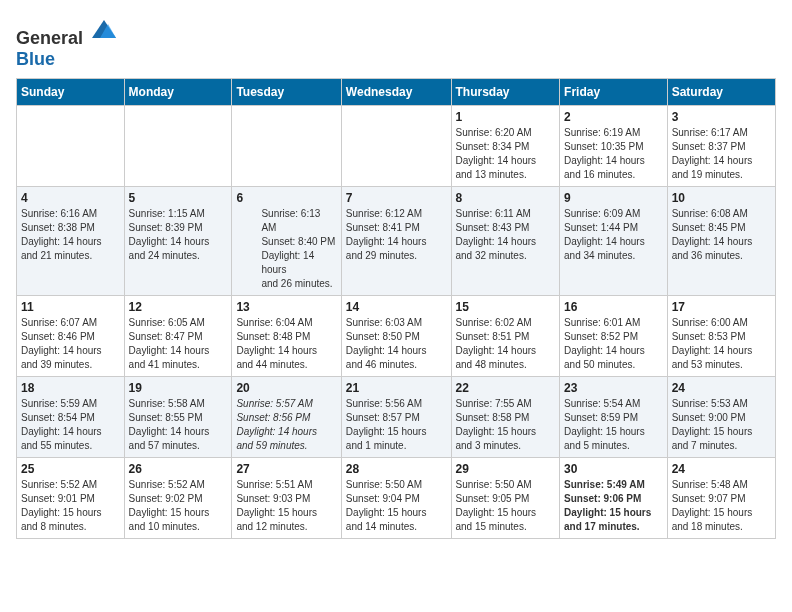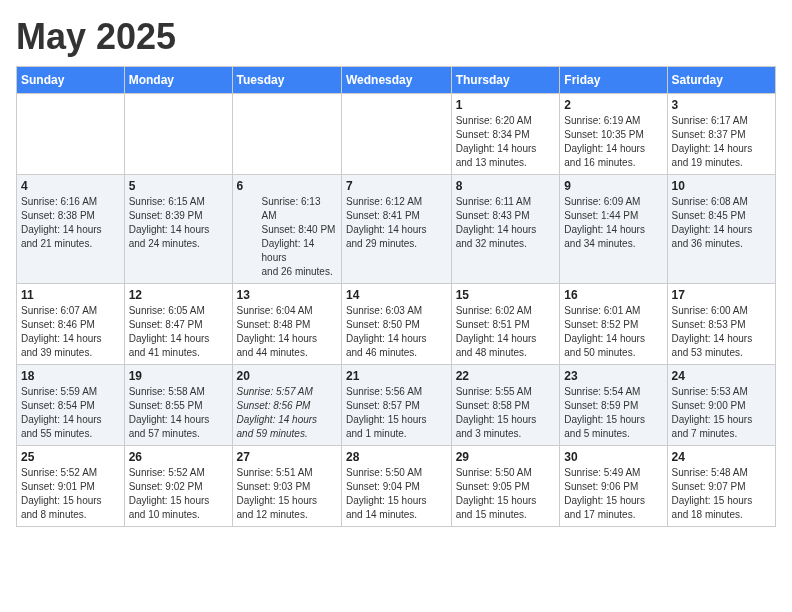--- a/index.html
+++ b/index.html
@@ -46,21 +46,21 @@
     .subtitle {
       font-size: 14px;
       color: #555;
     }
     table {
       width: 100%;
       border-collapse: collapse;
       font-size: 11px;
     }
     thead tr th {
-      background-color: #3b82f6;
+      background-color: #0369a1;
       color: #fff;
       padding: 6px 4px;
       text-align: left;
       font-size: 12px;
       font-weight: bold;
       border: 1px solid #ccc;
     }
     tbody tr td {
       border: 1px solid #ccc;
       vertical-align: top;
@@ -86,22 +86,32 @@
       line-height: 1.4;
     }
     .empty-cell {
       background-color: #fff;
     }
   </style>
 </head>
 <body>
 
 <div class="header">
+  <div class="logo">
+    <div>
+      <span class="logo-text-general">General</span>
+      <svg class="logo-icon" viewBox="0 0 28 28">
+        <polygon points="14,4 26,22 2,22" fill="#1a6aaa"></polygon>
+        <polygon points="18,8 26,22 10,22" fill="#2a9aee" opacity="0.7"></polygon>
+      </svg>
+      <br>
+      <span class="logo-text-blue">Blue</span>
+    </div>
+  </div>
   <div class="title-block">
-    <div class="month-title">May 2025</div>
   </div>
 </div>
 
 <table>
   <thead>
     <tr>
     <th>Sunday</th>
         <th>Monday</th>
         <th>Tuesday</th>
         <th>Wednesday</th>
@@ -141,21 +151,21 @@
       <tr>
         <td>
           <div class="day-num">4</div>
           <div class="day-info" style="white-space: pre-line;">Sunrise: 6:16 AM
 Sunset: 8:38 PM
 Daylight: 14 hours
 and 21 minutes.</div>
         </td>
         <td>
           <div class="day-num">5</div>
-          <div class="day-info" style="white-space: pre-line;">Sunrise: 6:15 AM
+          <div class="day-info" style="white-space: pre-line;">Sunrise: 1:15 AM
 Sunset: 8:39 PM
 Daylight: 14 hours
 and 24 minutes.</div>
         </td>
         <td>
           <div class="day-num">6</div>
           <div class="day-info" style="white-space: pre-line; margin-left: 25px;">Sunrise: 6:13 AM
 Sunset: 8:40 PM
 Daylight: 14 hours
 and 26 minutes.</div>
@@ -264,21 +274,21 @@
         </td>
         <td>
           <div class="day-num">21</div>
           <div class="day-info" style="white-space: pre-line;">Sunrise: 5:56 AM
 Sunset: 8:57 PM
 Daylight: 15 hours
 and 1 minute.</div>
         </td>
         <td>
           <div class="day-num">22</div>
-          <div class="day-info" style="white-space: pre-line;">Sunrise: 5:55 AM
+          <div class="day-info" style="white-space: pre-line;">Sunrise: 7:55 AM
 Sunset: 8:58 PM
 Daylight: 15 hours
 and 3 minutes.</div>
         </td>
         <td>
           <div class="day-num">23</div>
           <div class="day-info" style="white-space: pre-line;">Sunrise: 5:54 AM
 Sunset: 8:59 PM
 Daylight: 15 hours
 and 5 minutes.</div>
@@ -322,21 +332,21 @@
         </td>
         <td>
           <div class="day-num">29</div>
           <div class="day-info" style="white-space: pre-line;">Sunrise: 5:50 AM
 Sunset: 9:05 PM
 Daylight: 15 hours
 and 15 minutes.</div>
         </td>
         <td>
           <div class="day-num">30</div>
-          <div class="day-info" style="white-space: pre-line;">Sunrise: 5:49 AM
+          <div class="day-info" style="white-space: pre-line; font-weight: bold;">Sunrise: 5:49 AM
 Sunset: 9:06 PM
 Daylight: 15 hours
 and 17 minutes.</div>
         </td>
         <td>
           <div class="day-num">24</div>
           <div class="day-info" style="white-space: pre-line;">Sunrise: 5:48 AM
 Sunset: 9:07 PM
 Daylight: 15 hours
 and 18 minutes.</div>

